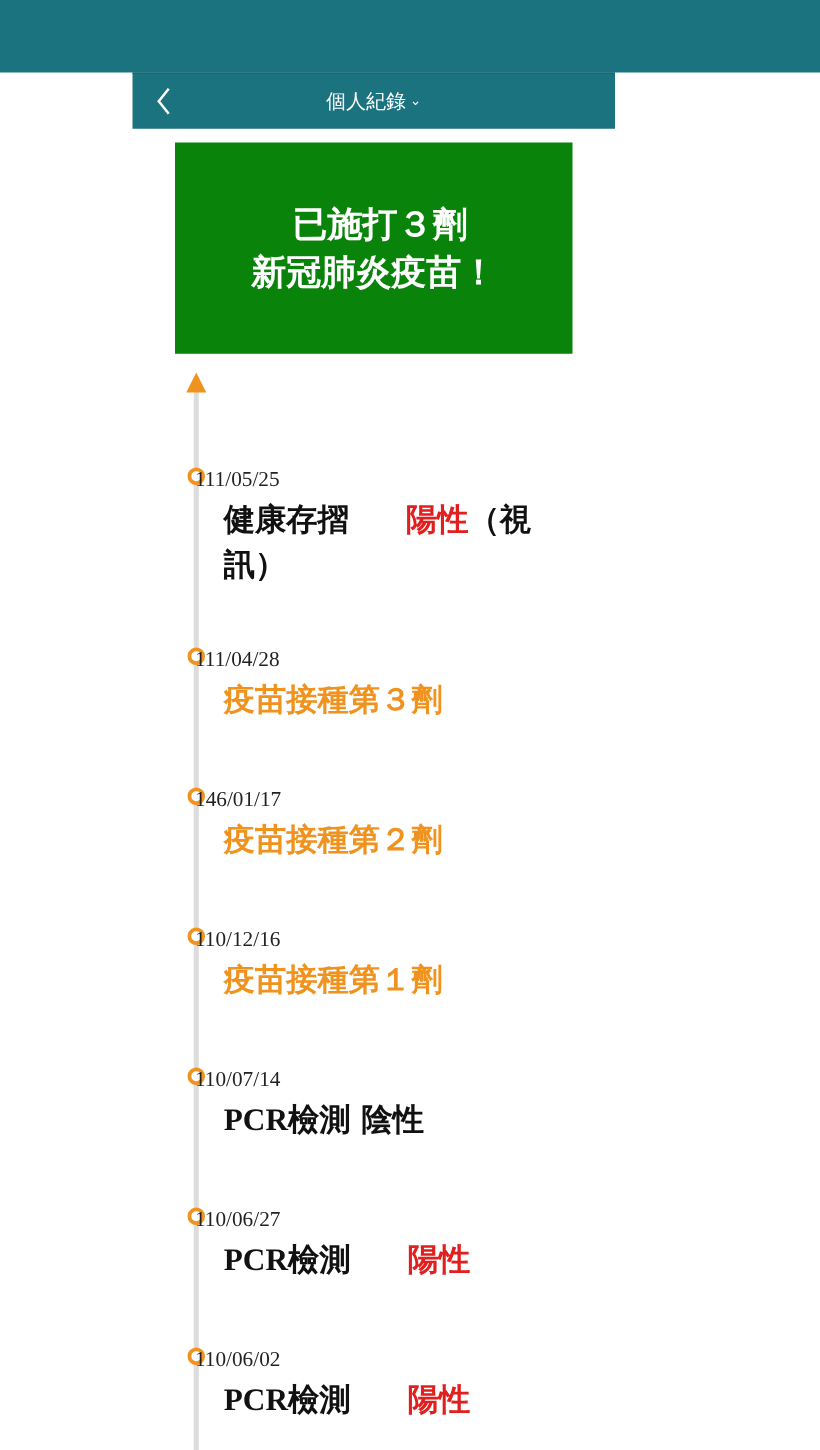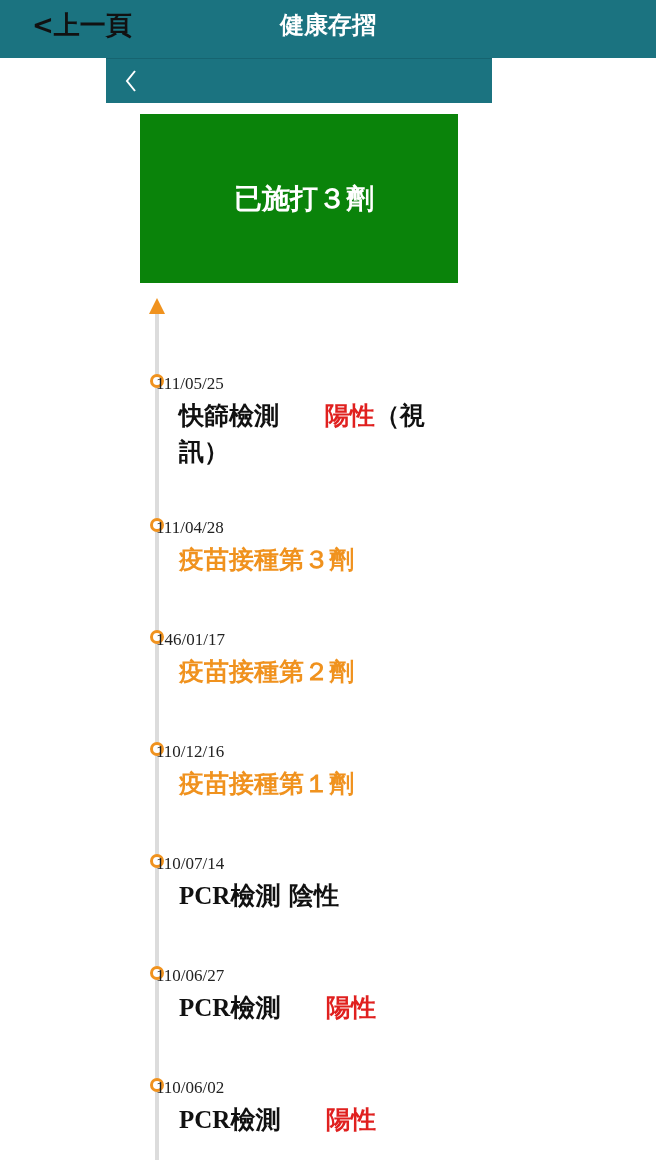--- a/index.html
+++ b/index.html
@@ -72,43 +72,45 @@
       cursor: pointer;
     }
     .event .title.vaccine { color: #f0921e; }
     .event .title .red { color: #e0201f; padding-left: 37px; }
     .event .title .pcr { font-family: "Liberation Serif", serif; }
   </style>
 </head>
 <body>
 
 <div class="topbar">
-  <div class="back-link">&lt;上一頁</div>
-  <div class="app-title"><span>健康存摺</span></div>
 </div>
 
 <div class="subnav">
   <div class="subnav-back">
     <svg width="24" height="32" viewBox="0 0 24 32">
       <polyline points="15,6 7,16 15,26" fill="none" stroke="#ffffff" stroke-width="2"></polyline>
     </svg>
   </div>
+  <div class="subnav-title">
+    <span>個人紀錄</span><span class="chev">⌄</span>
+  </div>
 </div>
 
 <div class="banner">
   <div class="line1">已施打３劑</div>
+  <div class="line2">新冠肺炎疫苗！</div>
 </div>
 
 <div class="timeline-line"></div>
 <div class="timeline-arrow"></div>
 
 <div class="event" style="top:374px;">
   <div class="dot"></div>
   <div class="date">111/05/25</div>
-  <div class="title"><span>快篩檢測 </span><span class="red">陽性</span><span>（視訊）</span></div>
+  <div class="title"><span>健康存摺 </span><span class="red">陽性</span><span>（視訊）</span></div>
 </div>
 
 <div class="event" style="top:518px;">
   <div class="dot"></div>
   <div class="date">111/04/28</div>
   <div class="title vaccine">疫苗接種第３劑</div>
 </div>
 
 <div class="event" style="top:630px;">
   <div class="dot"></div>

